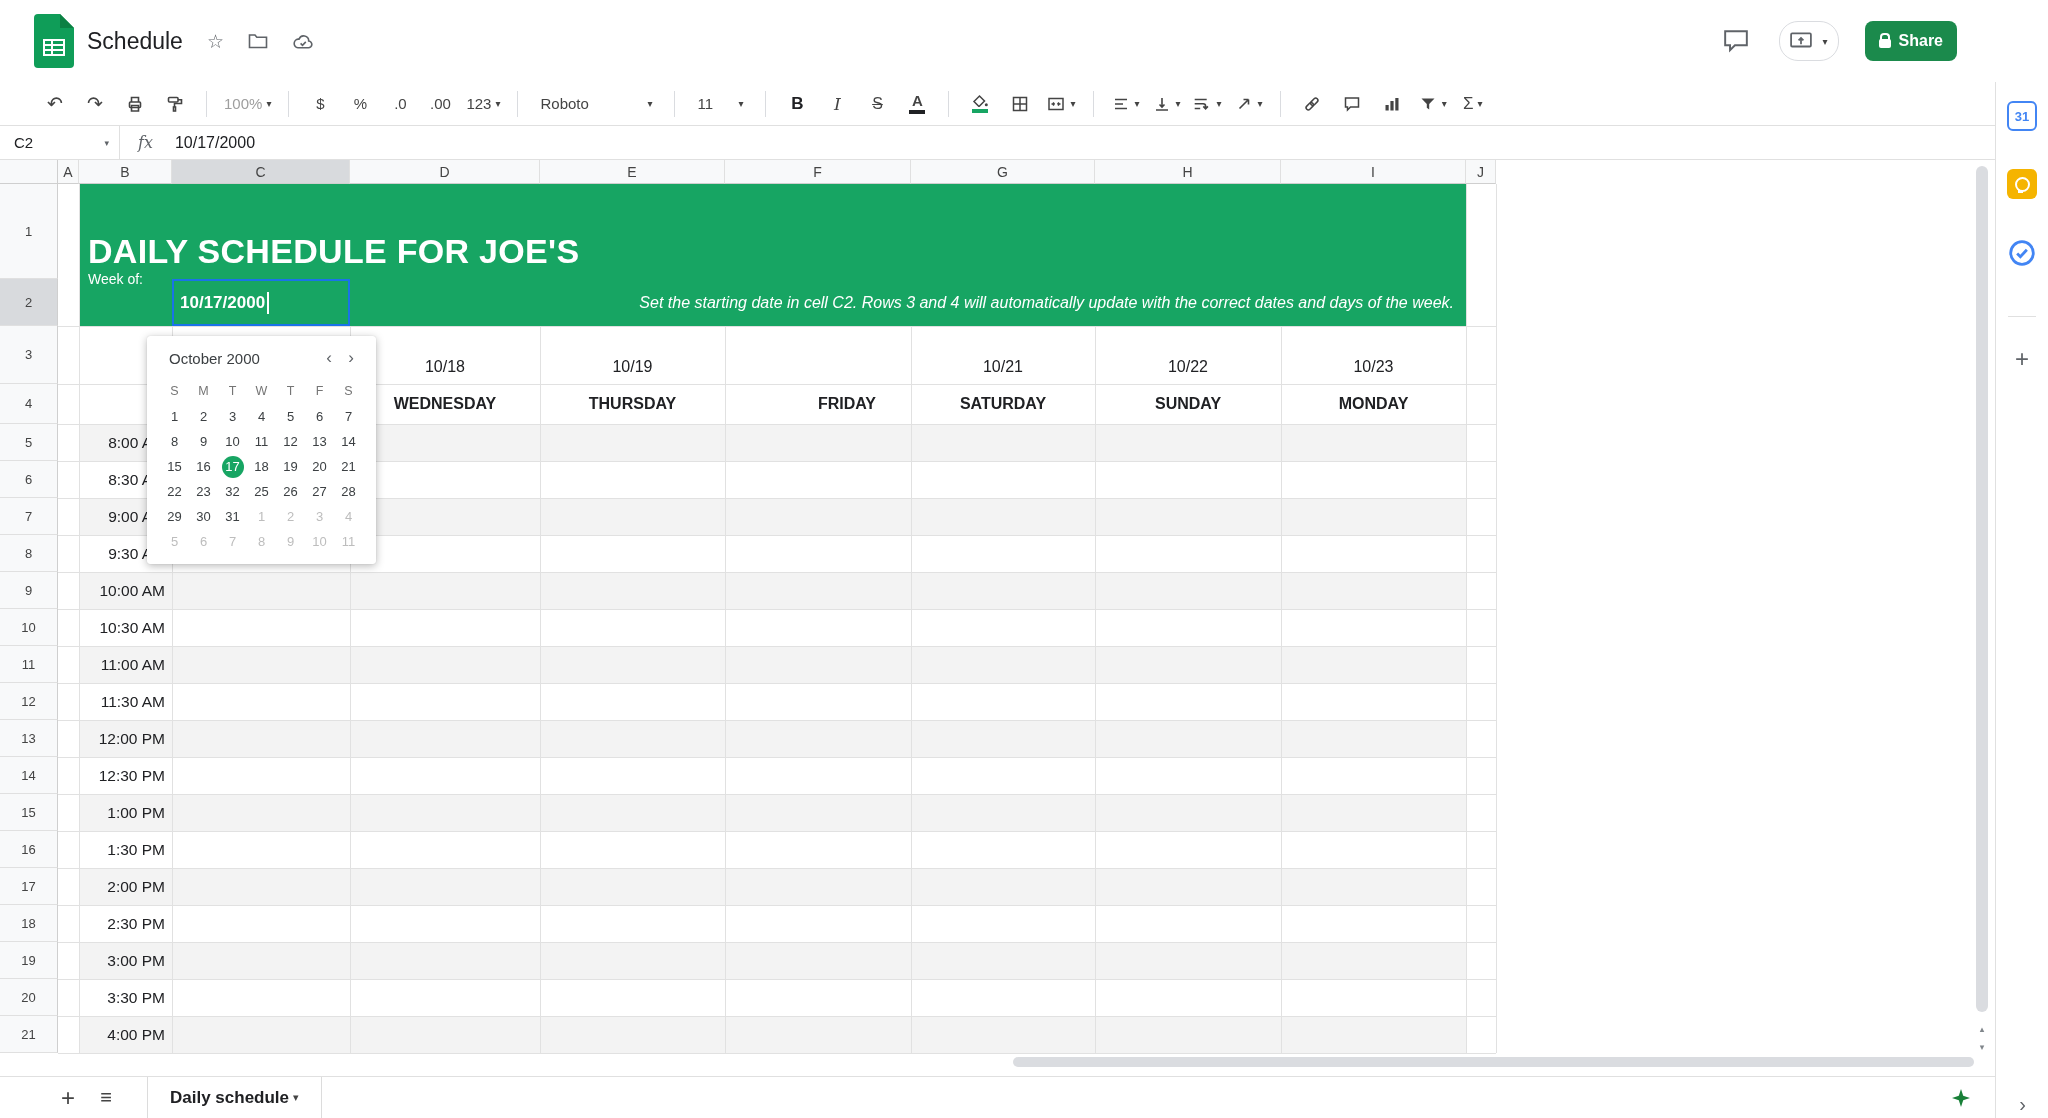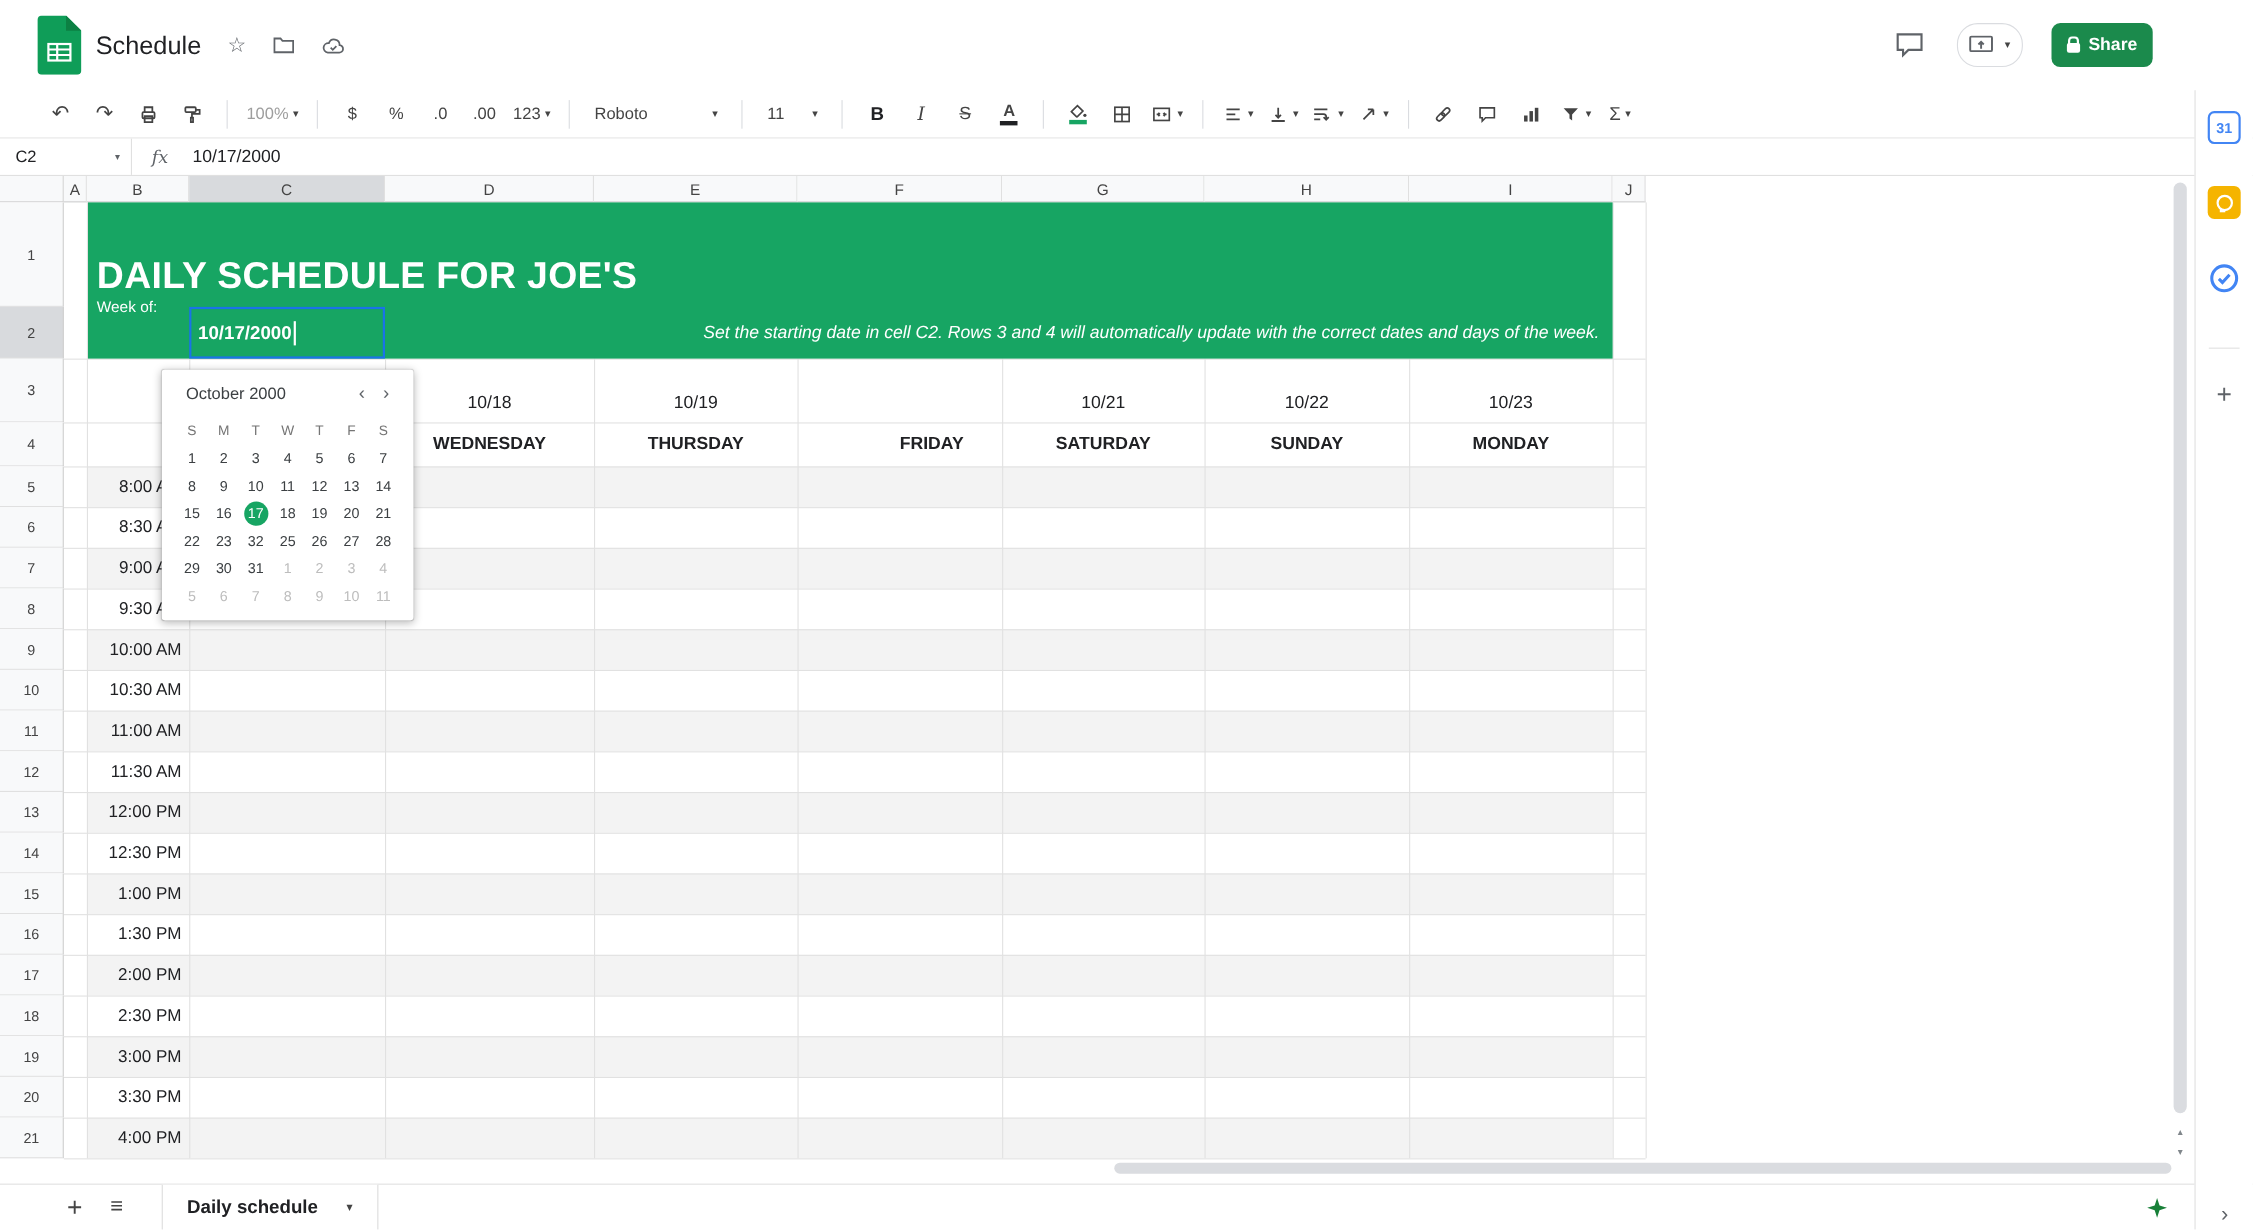--- a/index.html
+++ b/index.html
@@ -102,21 +102,21 @@
   .sp-tasks{top:156px}
   .sp-divider{position:absolute;left:12px;top:234px;width:28px;height:1px;background:#e0e0e0}
   .sp-plus{position:absolute;left:11px;top:262px;width:30px;height:30px;display:flex;align-items:center;justify-content:center;font-size:24px;color:#5f6368}
   .sp-collapse{position:absolute;left:0;top:1008px;width:53px;height:28px;display:flex;align-items:center;justify-content:center;font-size:20px;color:#5f6368}
 
   
   #sheetbar{position:absolute;left:0;top:1076px;width:2048px;height:42px;border-top:1px solid #e0e0e0;background:#fff;display:flex;align-items:center;box-sizing:border-box}
   .sb-btn{width:30px;height:30px;display:flex;align-items:center;justify-content:center;color:#444}
   .sb-add{margin-left:53px;font-size:24px}
   .sb-all{margin-left:8px;font-size:20px}
-  #sheettab{margin-left:26px;height:41px;display:flex;align-items:center;gap:26px;padding:0 22px;border-left:1px solid #dcdcdc;border-right:1px solid #dcdcdc;font-size:17px;font-weight:bold;color:#202124;background:#fff;box-sizing:border-box}
+  #sheettab{margin-left:26px;height:41px;display:flex;align-items:center;gap:4px;padding:0 22px;border-left:1px solid #dcdcdc;border-right:1px solid #dcdcdc;font-size:17px;font-weight:bold;color:#202124;background:#fff;box-sizing:border-box}
   .tab-caret{font-size:11px;color:#444}
   .sb-spacer{flex:1}
   .sb-explore{width:30px;height:30px;margin-right:72px;display:flex;align-items:center;justify-content:center}
 </style>
 </head>
 <body>
 
 <div id="root">
 
   <div id="header">

